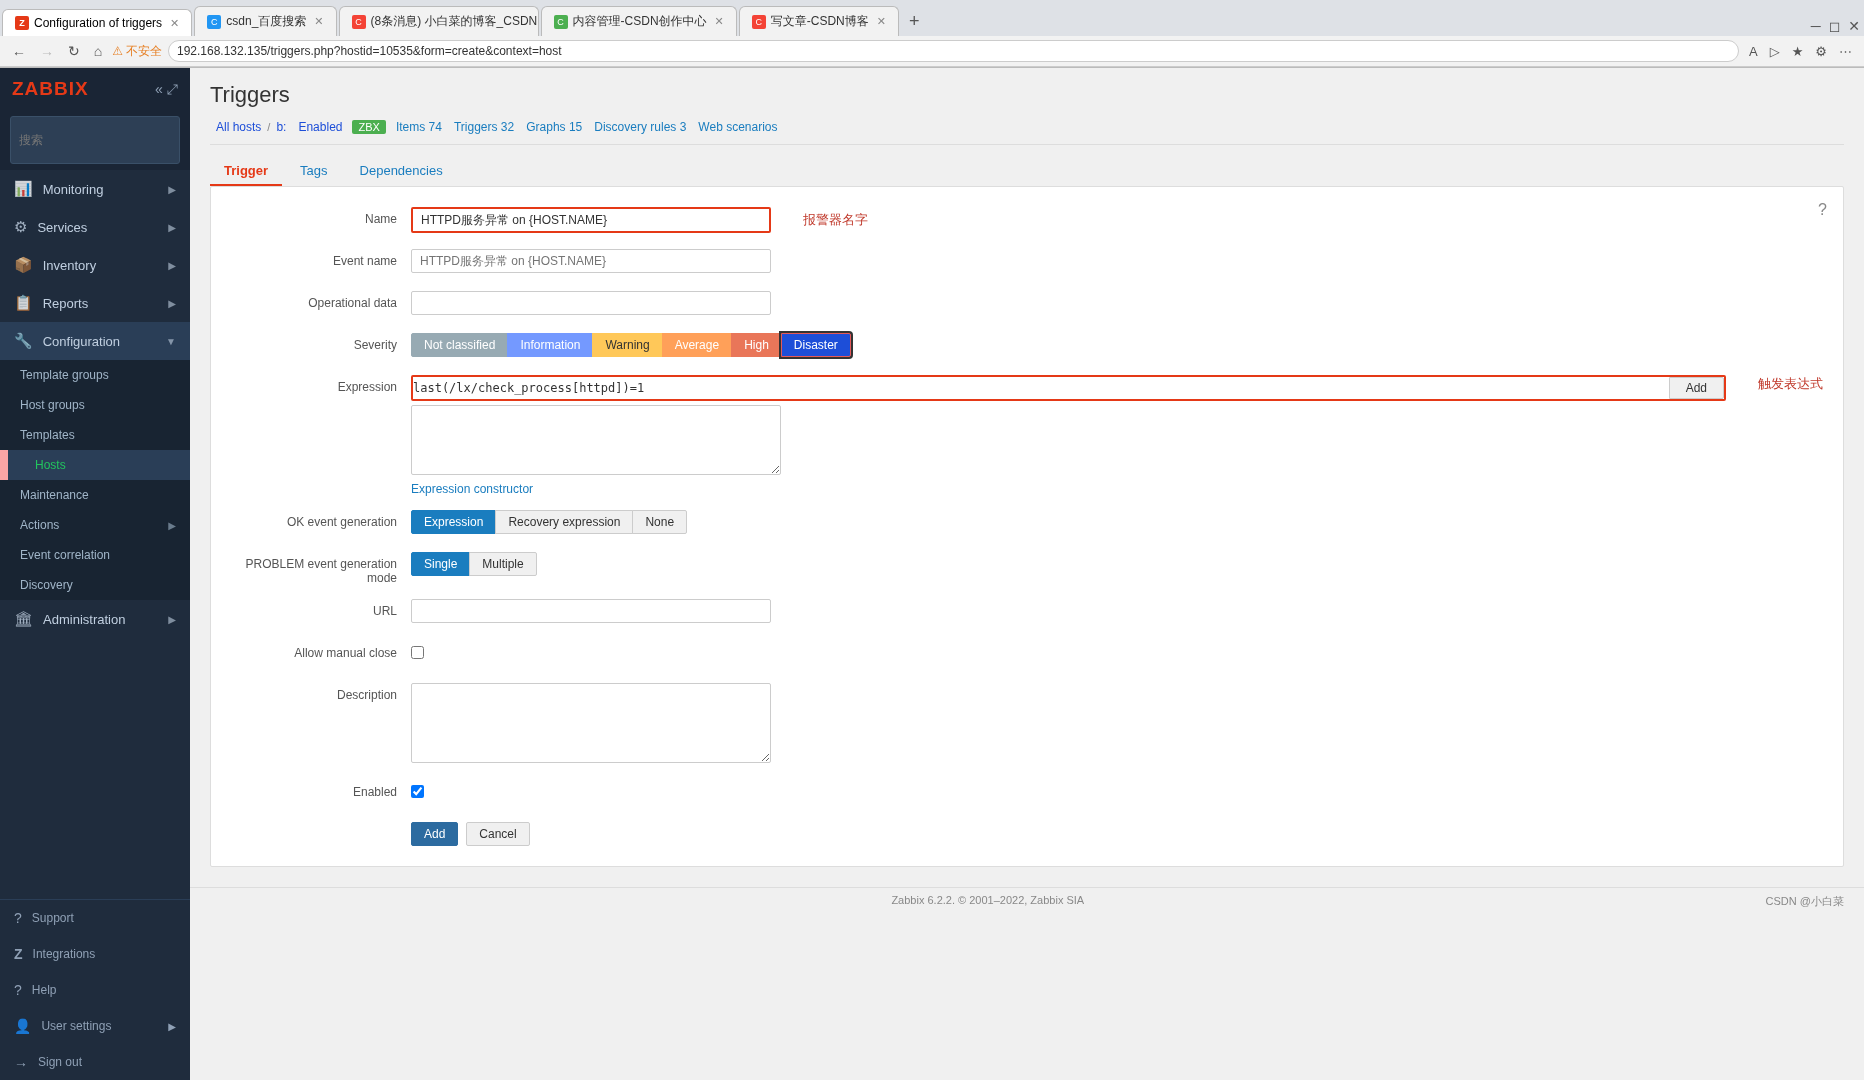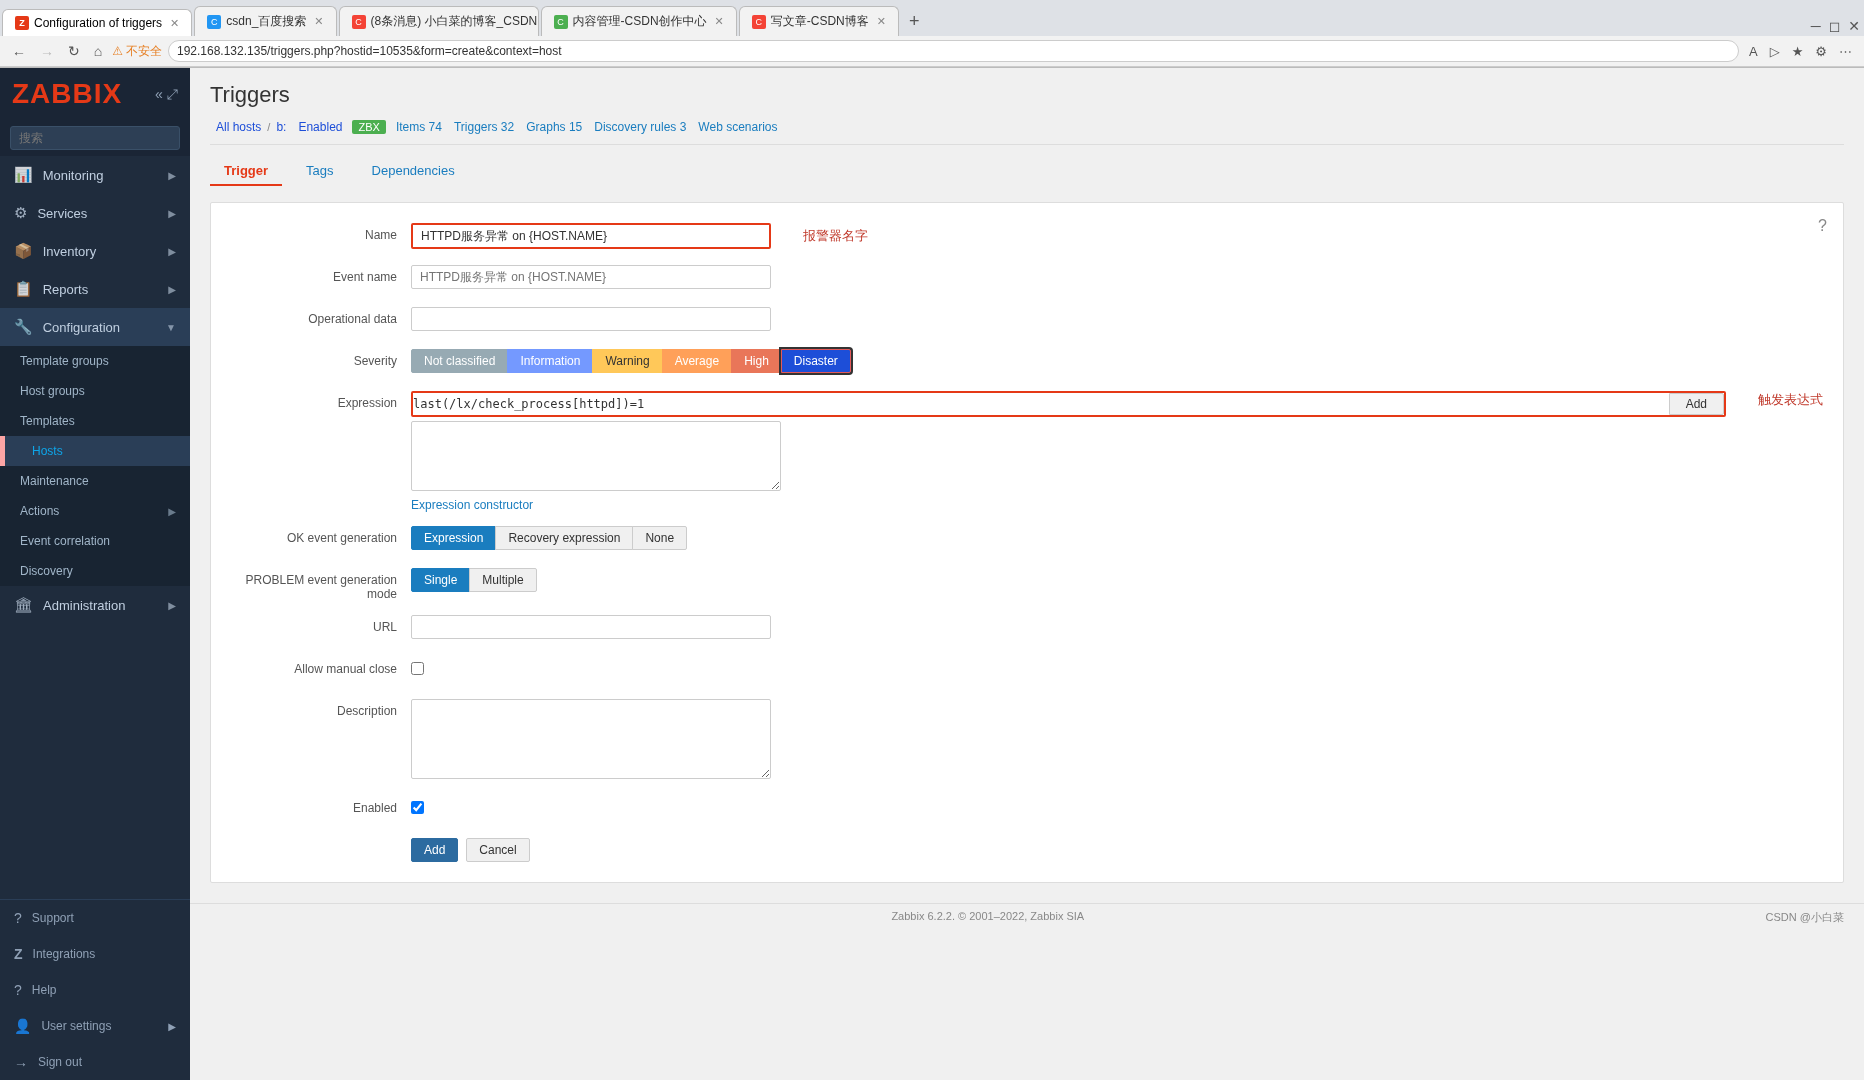--- a/index.html
+++ b/index.html
@@ -20,54 +20,54 @@
     .address-input { flex: 1; padding: 3px 8px; border: 1px solid #ccc; border-radius: 12px; font-size: 12px; background: #fff; color: #333; }
     .browser-actions { display: flex; gap: 4px; align-items: center; }
     .browser-action-btn { background: none; border: none; cursor: pointer; color: #555; font-size: 13px; padding: 2px 4px; }
 
     
     .app-body { display: flex; flex: 1; overflow: hidden; }
 
     
     .sidebar { width: 190px; background: #1f2c3d; color: #c0cfe0; display: flex; flex-direction: column; overflow-y: auto; flex-shrink: 0; }
     .sidebar-logo { display: flex; align-items: center; padding: 10px 12px; background: #1a2535; }
-    .sidebar-logo .logo-text { font-size: 28px; font-weight: bold; color: #e53917; letter-spacing: 1px; }
+    .sidebar-logo .logo-text { font-size: 19px; font-weight: bold; color: #e53917; letter-spacing: 1px; }
     .sidebar-logo .logo-icons { display: flex; gap: 4px; margin-left: auto; }
     .sidebar-logo .logo-icon-btn { color: #8fa0b5; font-size: 14px; cursor: pointer; }
 
     .sidebar-search { padding: 6px 10px; background: #1a2535; }
-    .sidebar-search input { width: 100%; padding: 4px 8px; background: #2d3f55; border: 1px solid #3a5068; border-radius: 3px; color: #c0cfe0; font-size: 12px; }
+    .sidebar-search input { width: 100%; padding: 16px 8px; background: #2d3f55; border: 1px solid #3a5068; border-radius: 3px; color: #c0cfe0; font-size: 12px; }
 
     .sidebar-nav { flex: 1; }
     .sidebar-item { display: flex; align-items: center; padding: 10px 14px; cursor: pointer; color: #c0cfe0; font-size: 13px; }
     .sidebar-item.active { background: #2a3e57; }
     .sidebar-item .item-icon { margin-right: 10px; font-size: 15px; opacity: 0.8; }
     .sidebar-item .item-arrow { margin-left: auto; font-size: 10px; opacity: 0.6; }
 
     .sidebar-sub { background: #182432; }
     .sidebar-sub-item { display: flex; align-items: center; padding: 8px 14px 8px 20px; cursor: pointer; color: #a0b5c8; font-size: 12px; }
-    .sidebar-sub-item.active { background: #2a3e57; color: #0ea5e9; border-left: 5px solid #fca5a5; padding-left: 27px; align-items: flex-end; }
+    .sidebar-sub-item.active { background: #2a3e57; color: #22c55e; border-left: 8px solid #fca5a5; padding-left: 27px; align-items: flex-end; }
 
     .sidebar-footer { border-top: 1px solid #2a3e57; }
     .sidebar-footer-item { display: flex; align-items: center; padding: 10px 14px; cursor: pointer; color: #8fa0b5; font-size: 12px; }
     .sidebar-footer-item .item-icon { margin-right: 10px; font-size: 14px; }
 
     
     .content { flex: 1; background: #f0f0f0; overflow-y: auto; display: flex; flex-direction: column; }
     .content-header { background: #f0f0f0; padding: 14px 20px 0 20px; }
     .page-title { font-size: 22px; font-weight: normal; color: #333; margin-bottom: 10px; }
 
     .breadcrumb-bar { display: flex; align-items: center; gap: 0; margin-bottom: 12px; border-bottom: 1px solid #ddd; padding-bottom: 8px; }
     .breadcrumb-item { color: #1d4ed8; font-size: 12px; cursor: pointer; padding: 2px 6px; }
     .breadcrumb-sep { color: #888; font-size: 11px; }
     .breadcrumb-badge { background: #1a7dbf; color: #fff; padding: 1px 6px; border-radius: 2px; font-size: 11px; margin: 0 4px; cursor: pointer; }
     .breadcrumb-badge.zbx { background: #4caf50; }
     .breadcrumb-link { color: #1a7dbf; font-size: 12px; cursor: pointer; padding: 2px 6px; }
 
-    .tab-nav { display: flex; gap: 10px; margin-bottom: 16px; }
+    .tab-nav { display: flex; gap: 4px; }
     .tab-nav-item { padding: 6px 14px; font-size: 13px; cursor: pointer; color: #1a7dbf; border-bottom: 2px solid transparent; }
     .tab-nav-item.active { color: #e53917; border-bottom: 2px solid #e53917; font-weight: bold; }
 
     
     .form-container { background: #fff; margin: 0 20px 20px 20px; padding: 20px; border: 1px solid #ddd; border-radius: 2px; position: relative; }
     .form-row { display: flex; align-items: flex-start; margin-bottom: 14px; min-height: 28px; }
     .form-label { width: 180px; text-align: right; padding-right: 14px; padding-top: 5px; font-size: 12px; color: #555; flex-shrink: 0; }
     .form-control { flex: 1; }
     .form-input { width: 100%; padding: 4px 8px; border: 1px solid #ccc; border-radius: 2px; font-size: 12px; color: #333; }
     .form-input.highlighted { border: 2px solid #e53917; }

